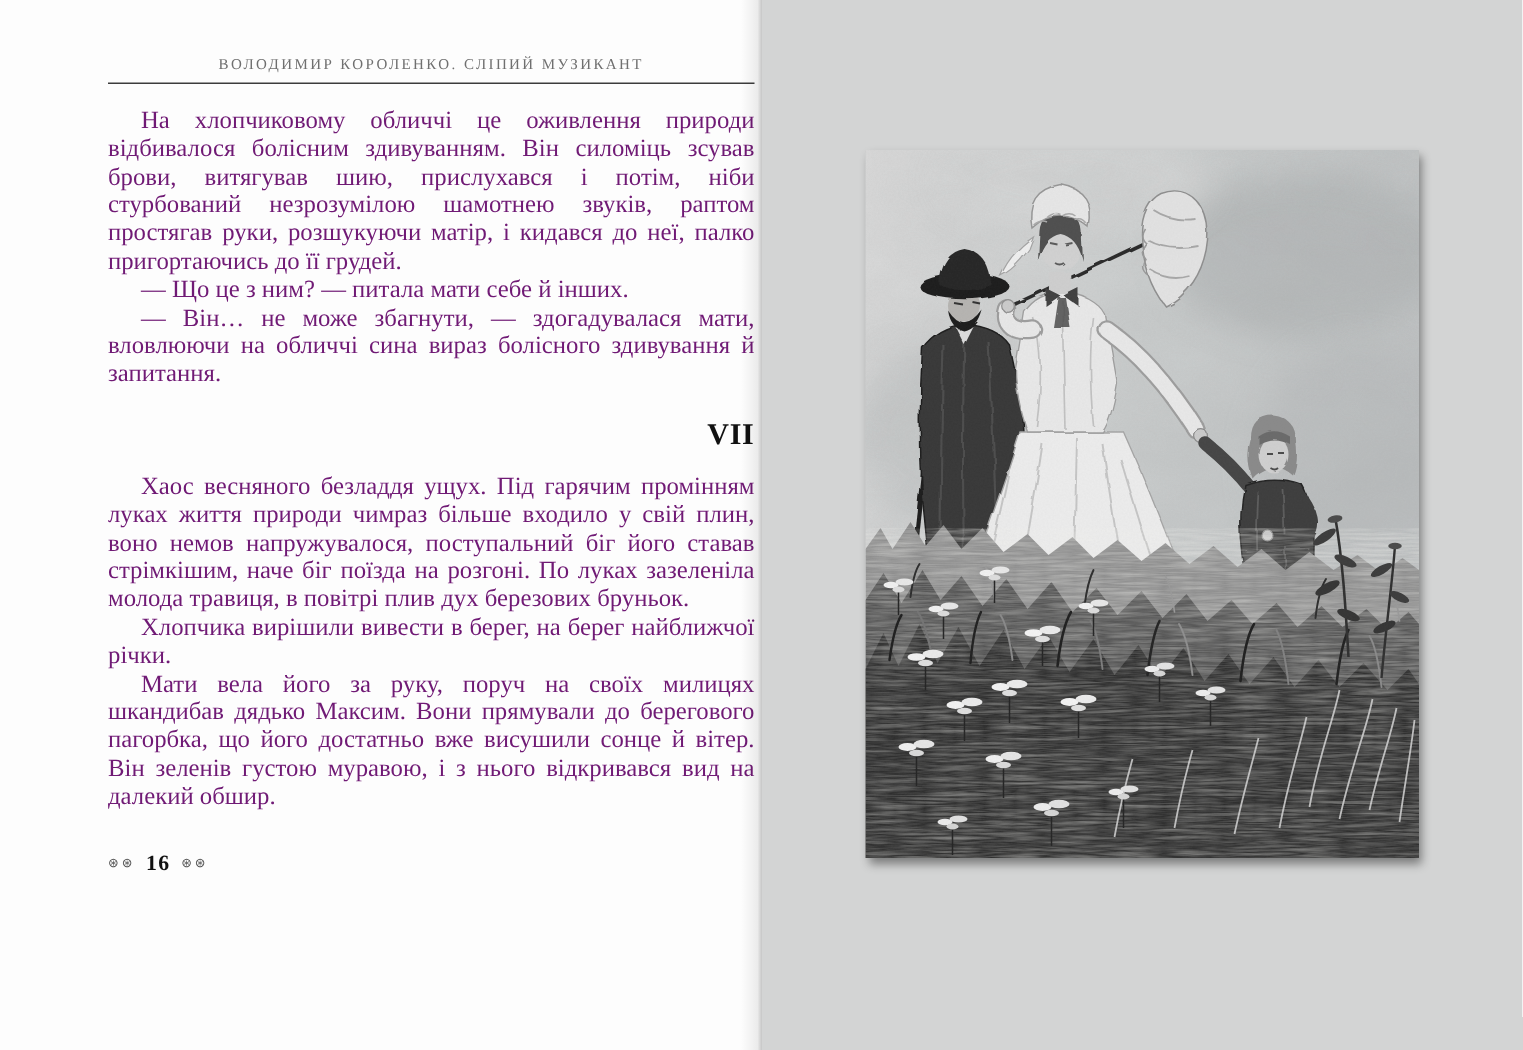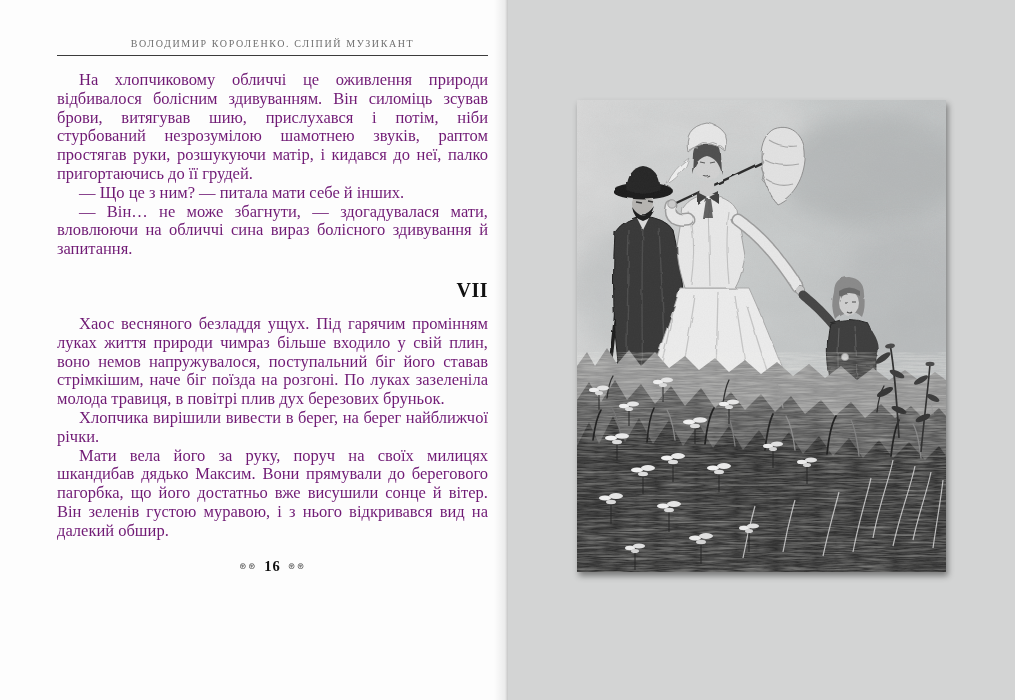--- a/index.html
+++ b/index.html
@@ -2,26 +2,26 @@
 <html lang="uk"><head>
 <meta charset="utf-8">
 <style>
   html,body{margin:0;padding:0;}
   body{width:1015px;height:700px;overflow:hidden;background:#ffffff;}
   .spread{position:relative;width:1015px;height:700px;font-family:"Liberation Serif","DejaVu Serif",serif;}
   .left-page{position:absolute;left:0;top:0;width:508px;height:700px;background:#fdfdfd;}
   .right-page{position:absolute;left:508px;top:0;width:507px;height:700px;background:#d3d4d4;}
   .gutter{position:absolute;left:494px;top:0;width:20px;height:700px;pointer-events:none;
     background:linear-gradient(to right,rgba(0,0,0,0) 0%,rgba(0,0,0,0.07) 55%,rgba(0,0,0,0.26) 74%,rgba(0,0,0,0.08) 84%,rgba(0,0,0,0) 100%);}
-  .text-col{position:absolute;left:57px;top:38px;width:431px;color:#161616;}
+  .text-col{position:absolute;left:72px;top:38px;width:431px;color:#161616;}
   .running-head{margin:0 0 6px 0;text-align:center;font-size:10px;letter-spacing:1.6px;color:#6f6f6f;font-weight:normal;}
   .header-rule{border:0;border-top:1px solid #3c3c3c;margin:0 0 15px 0;}
   p.body{margin:0;font-size:16.5px;line-height:18.8px;text-align:justify;text-indent:22px;color:#701a75;hyphens:auto;}
   .chapter{margin:20px 0 13px 0;text-align:right;font-weight:bold;font-size:20px;letter-spacing:0.5px;color:#111;}
-  .pfooter{margin-top:16px;text-align:center;white-space:nowrap;}
+  .pfooter{margin-top:26px;white-space:nowrap;}
   .orn{font-family:"DejaVu Sans",sans-serif;font-size:8.5px;color:#4f4f4f;letter-spacing:2px;vertical-align:2px;}
   .pnum{display:inline-block;margin:0 7px;font-weight:bold;font-size:14.5px;letter-spacing:1px;color:#111;}
   .plate{position:absolute;left:69px;top:100px;width:369px;height:472px;background:#cfd1d1;
     box-shadow:2px 4px 6px rgba(0,0,0,0.42);}
   .plate svg{display:block;}
 </style>
 </head>
 <body>
 
 <div class="spread">

